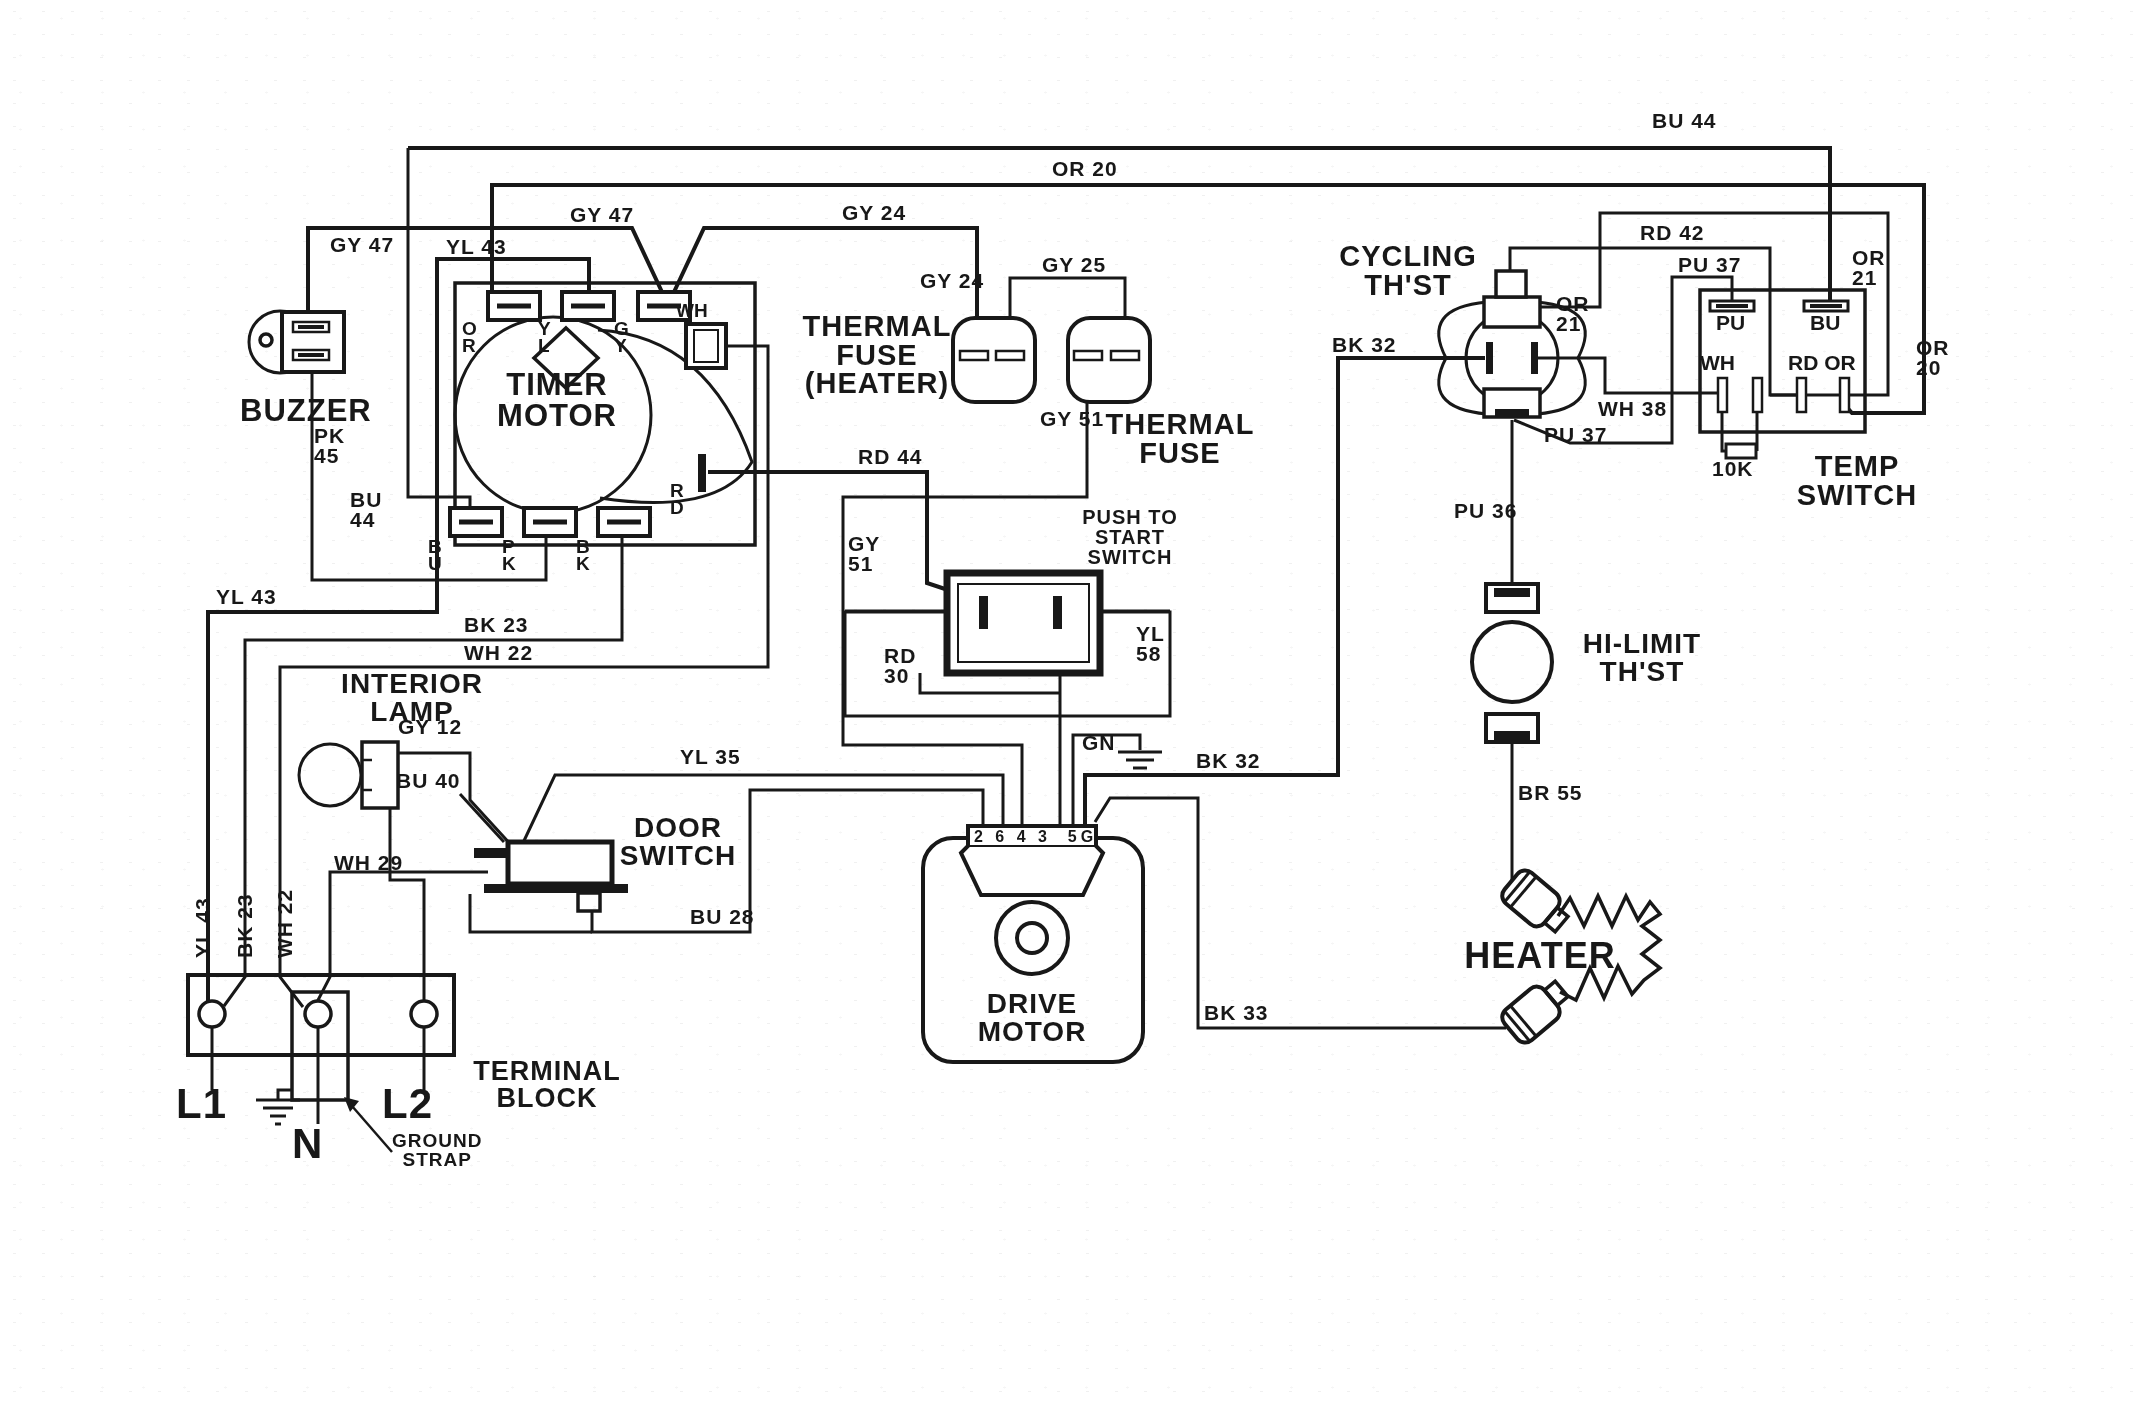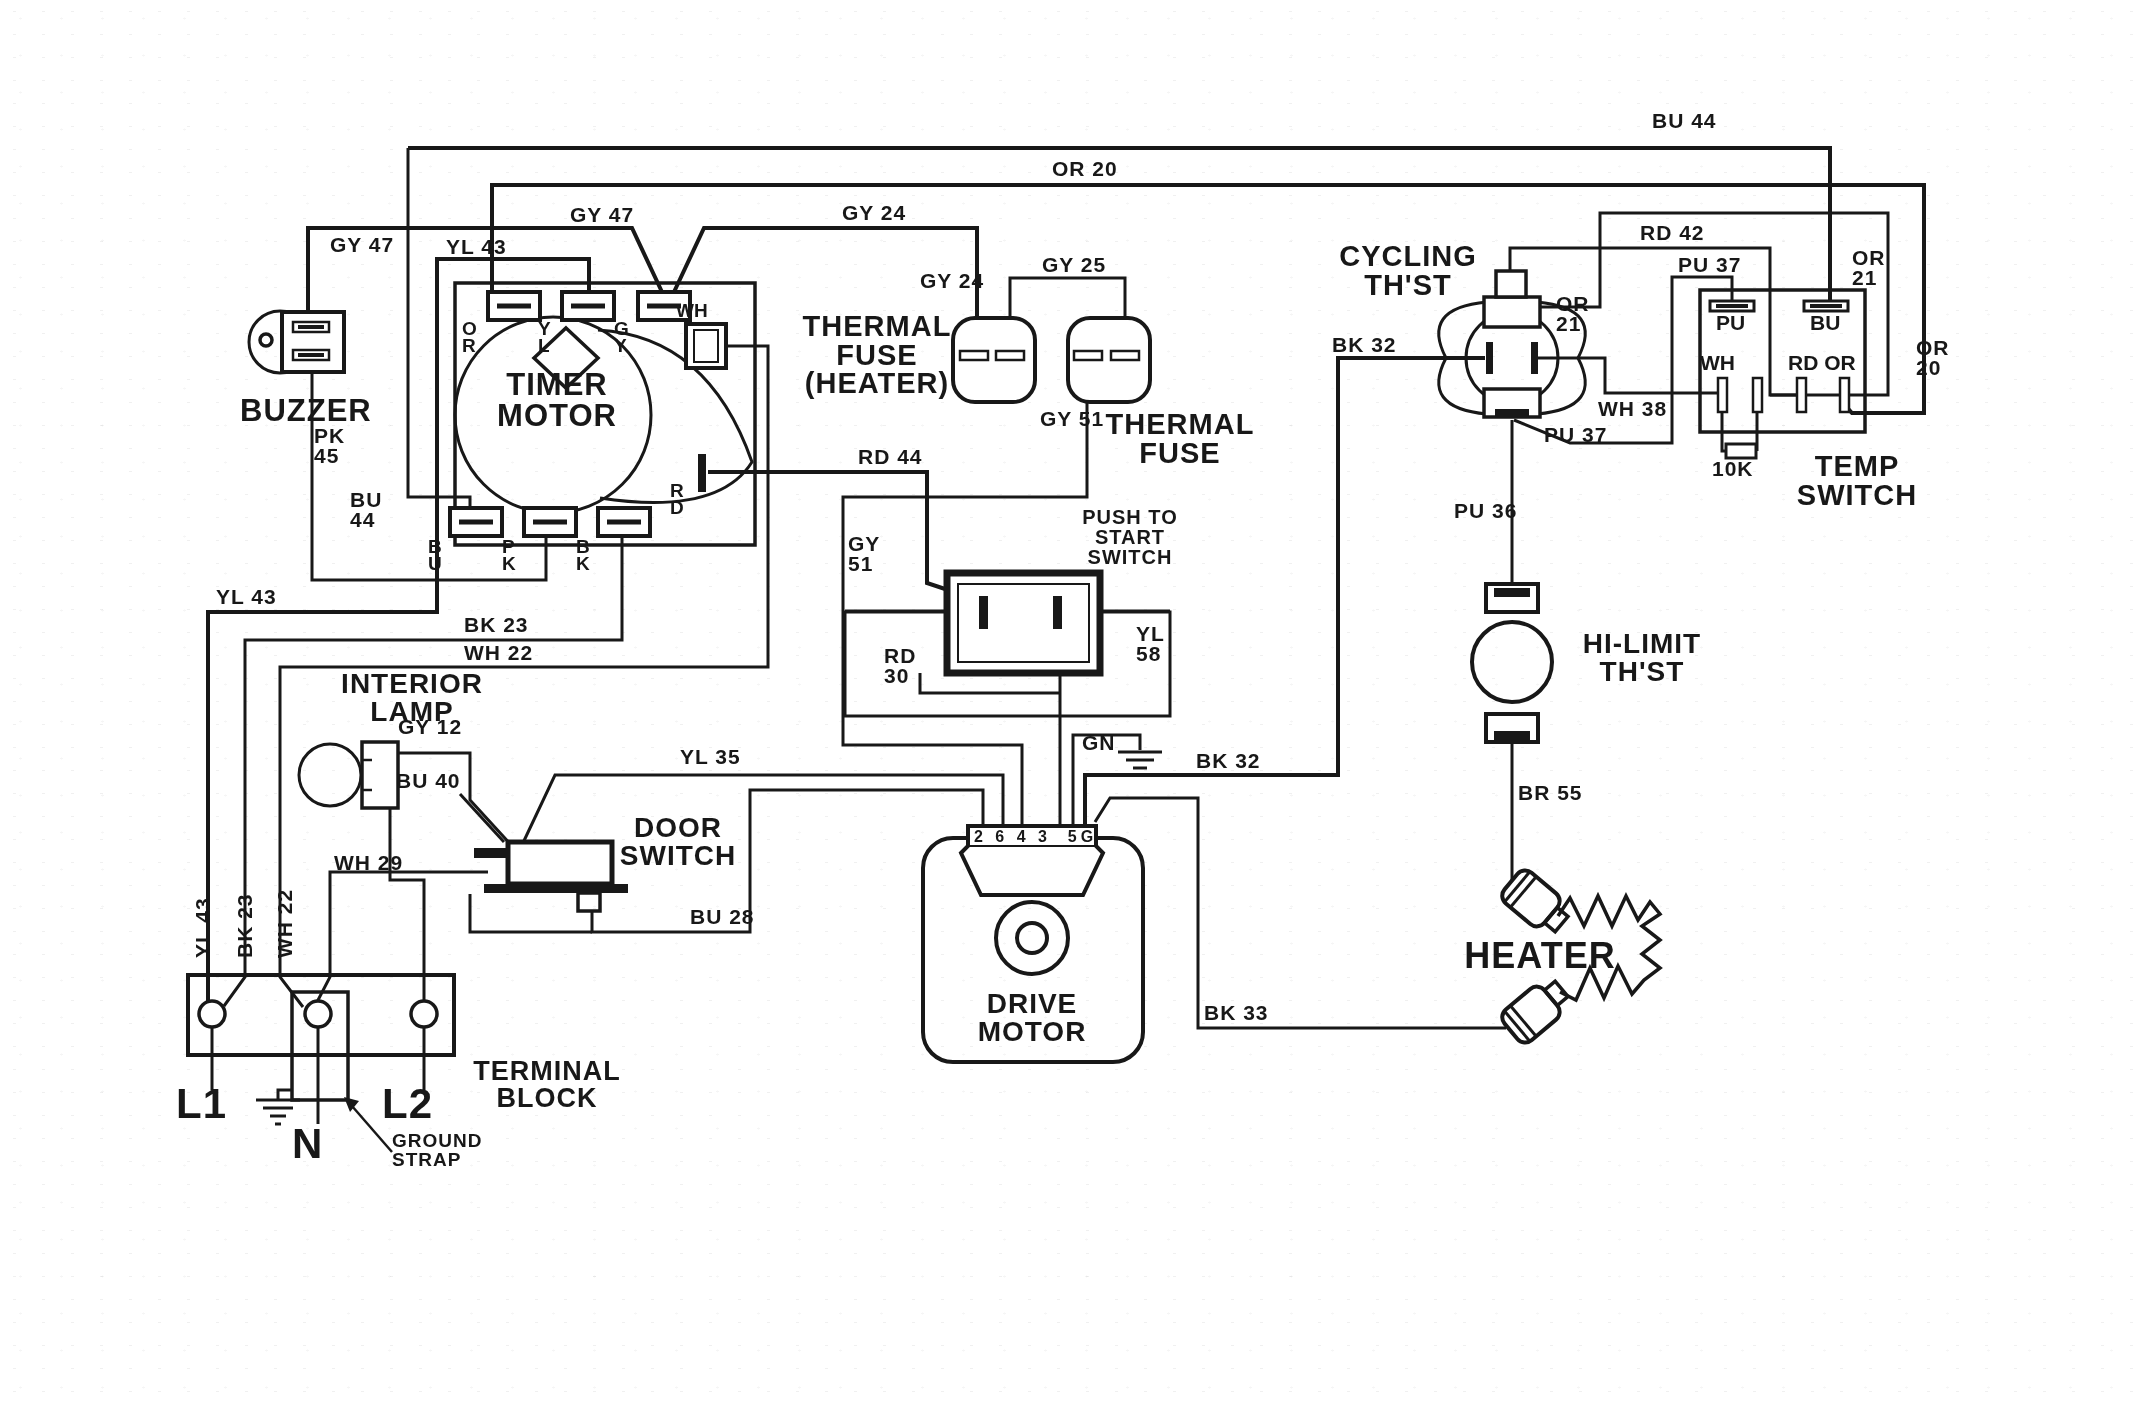--- a/index.html
+++ b/index.html
@@ -293,21 +293,21 @@
 TH'ST</div>
   <div class="comp" style="left:1540px;top:938px;font-size:36px">HEATER</div>
   <div class="comp" style="left:1032px;top:990px;font-size:28px">DRIVE
 MOTOR</div>
   <div class="comp" style="left:412px;top:670px;font-size:28px">INTERIOR
 LAMP</div>
   <div class="comp" style="left:678px;top:814px;font-size:28px">DOOR
 SWITCH</div>
   <div class="comp" style="left:547px;top:1058px;font-size:27px">TERMINAL
 BLOCK</div>
-  <div class="comp small" style="left:392px;top:1132px;font-size:19px;transform:none;text-align:left">GROUND
+  <div class="comp small" style="left:392px;top:1132px;font-size:19px;transform:none;text-align:center">GROUND
 STRAP</div>
 
   <div class="term stack" style="left:462px;top:288px">O
 R</div>
   <div class="term stack" style="left:538px;top:288px">Y
 L</div>
   <div class="term stack" style="left:614px;top:288px">G
 Y</div>
   <div class="term" style="left:676px;top:302px">WH</div>
   <div class="term stack" style="left:670px;top:450px">R

